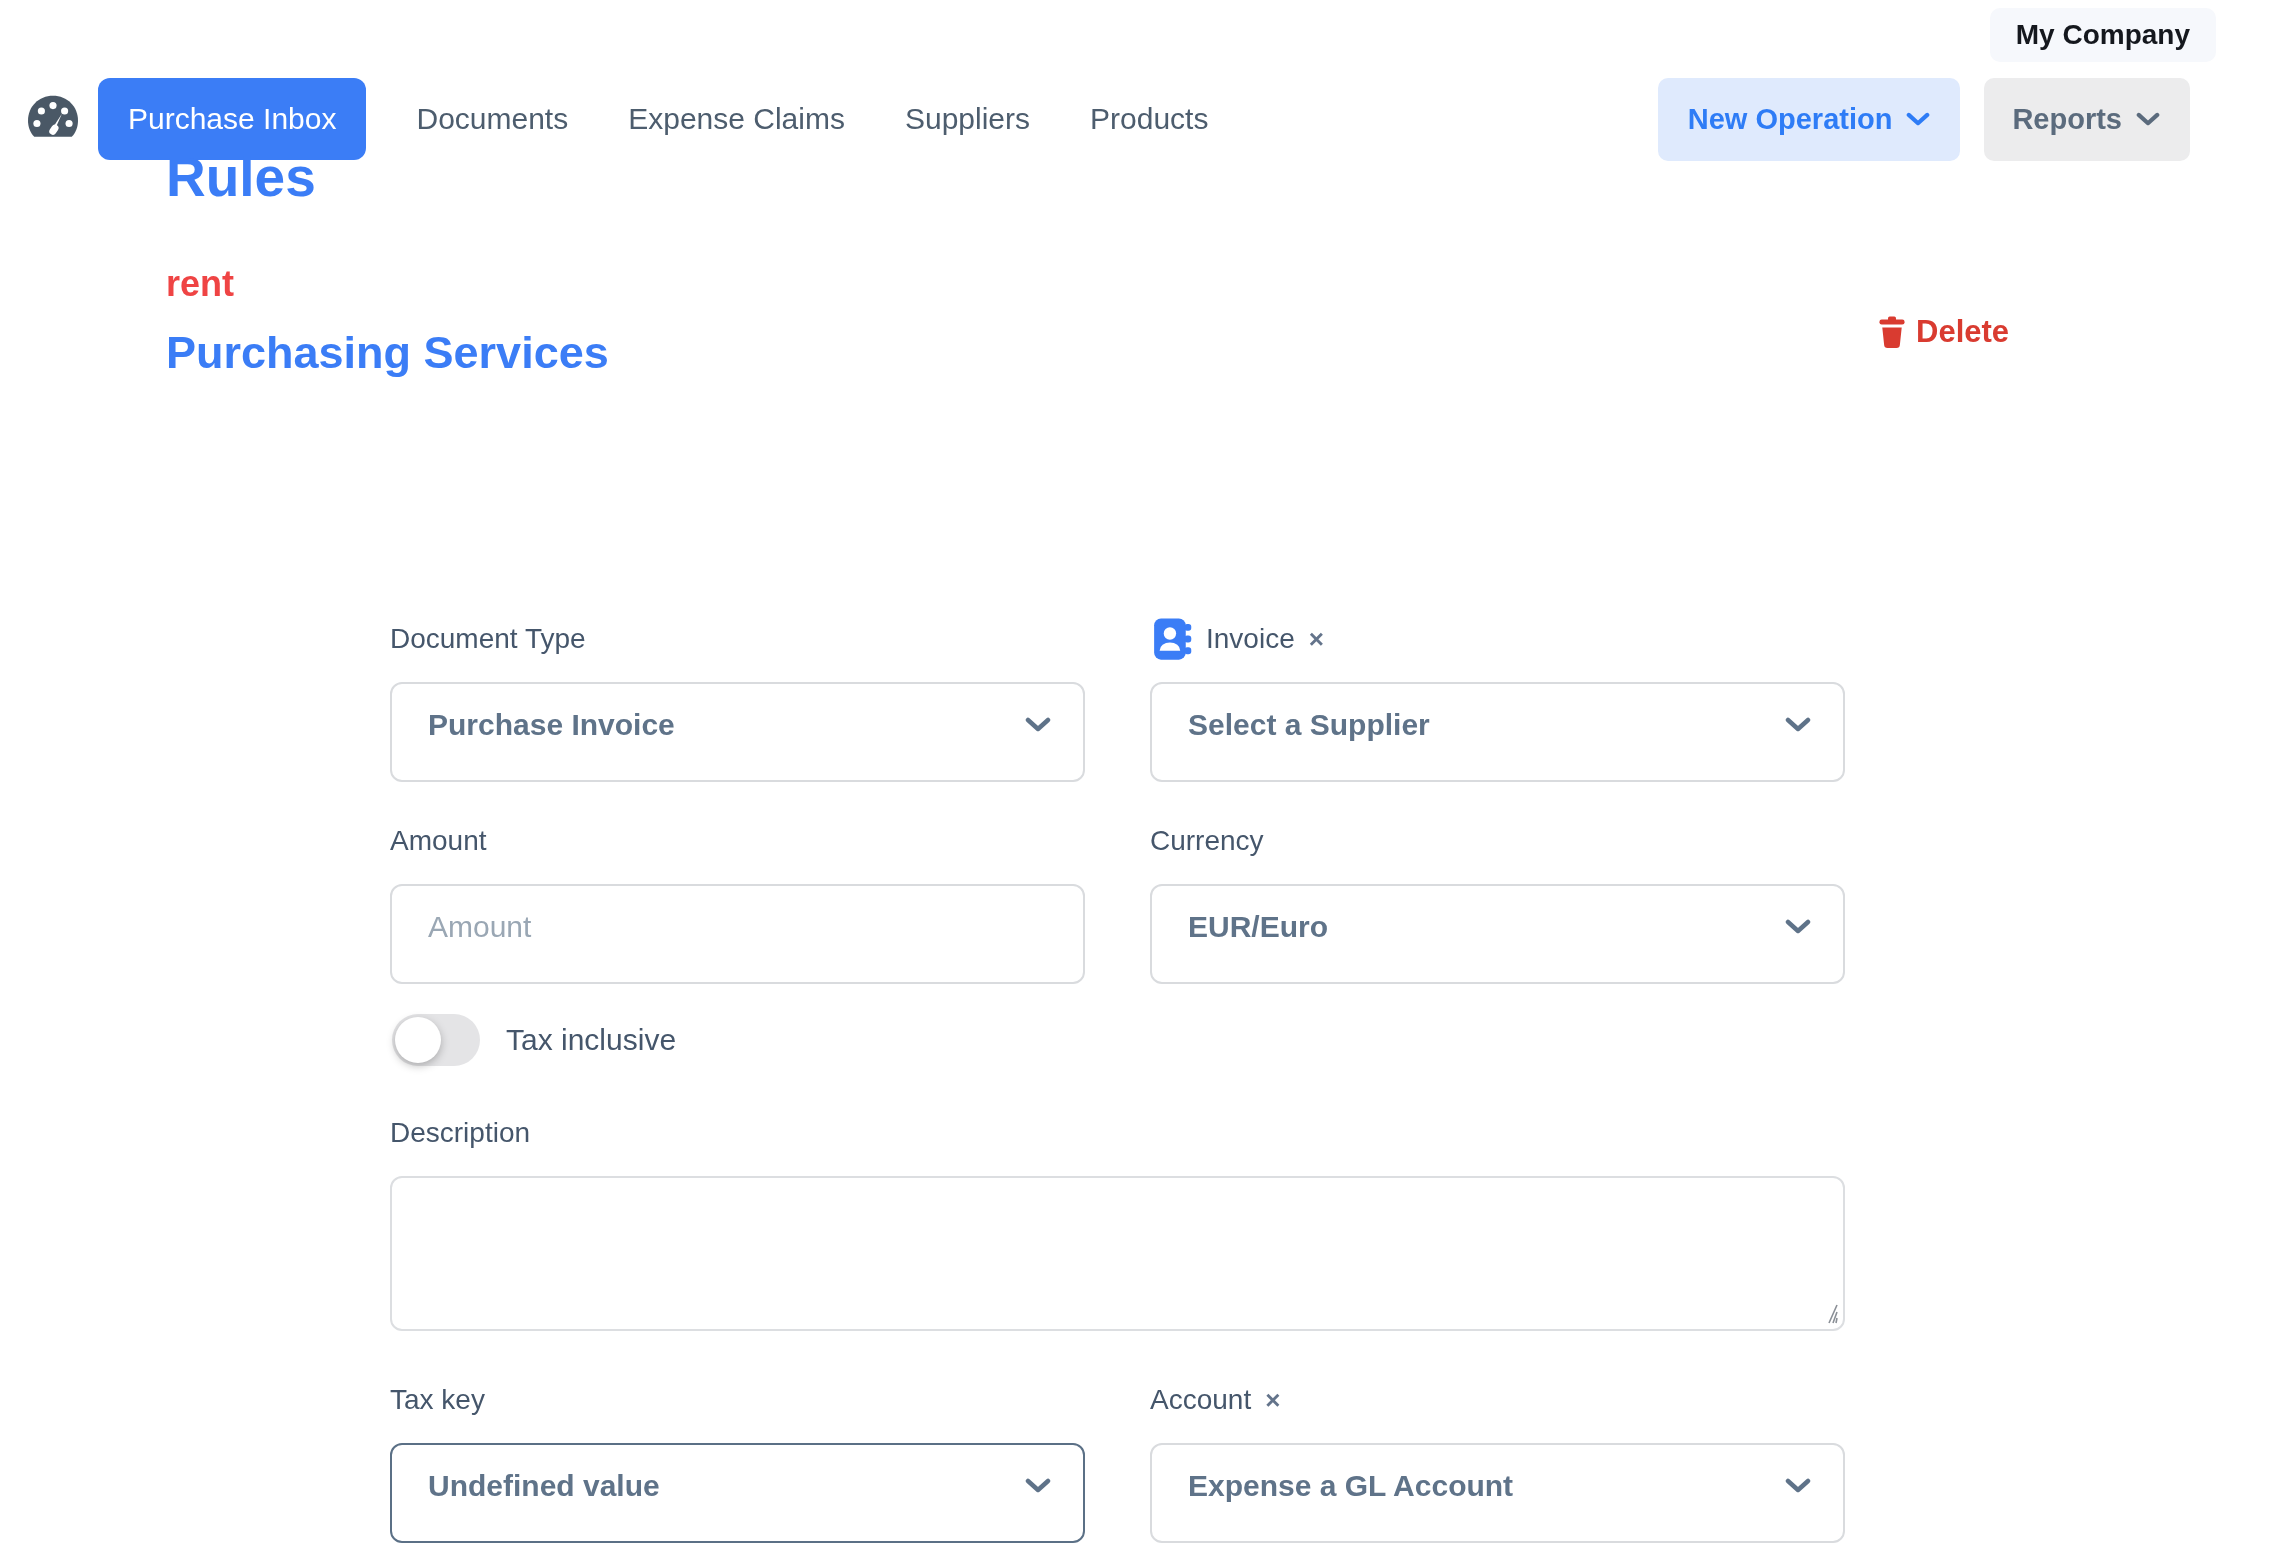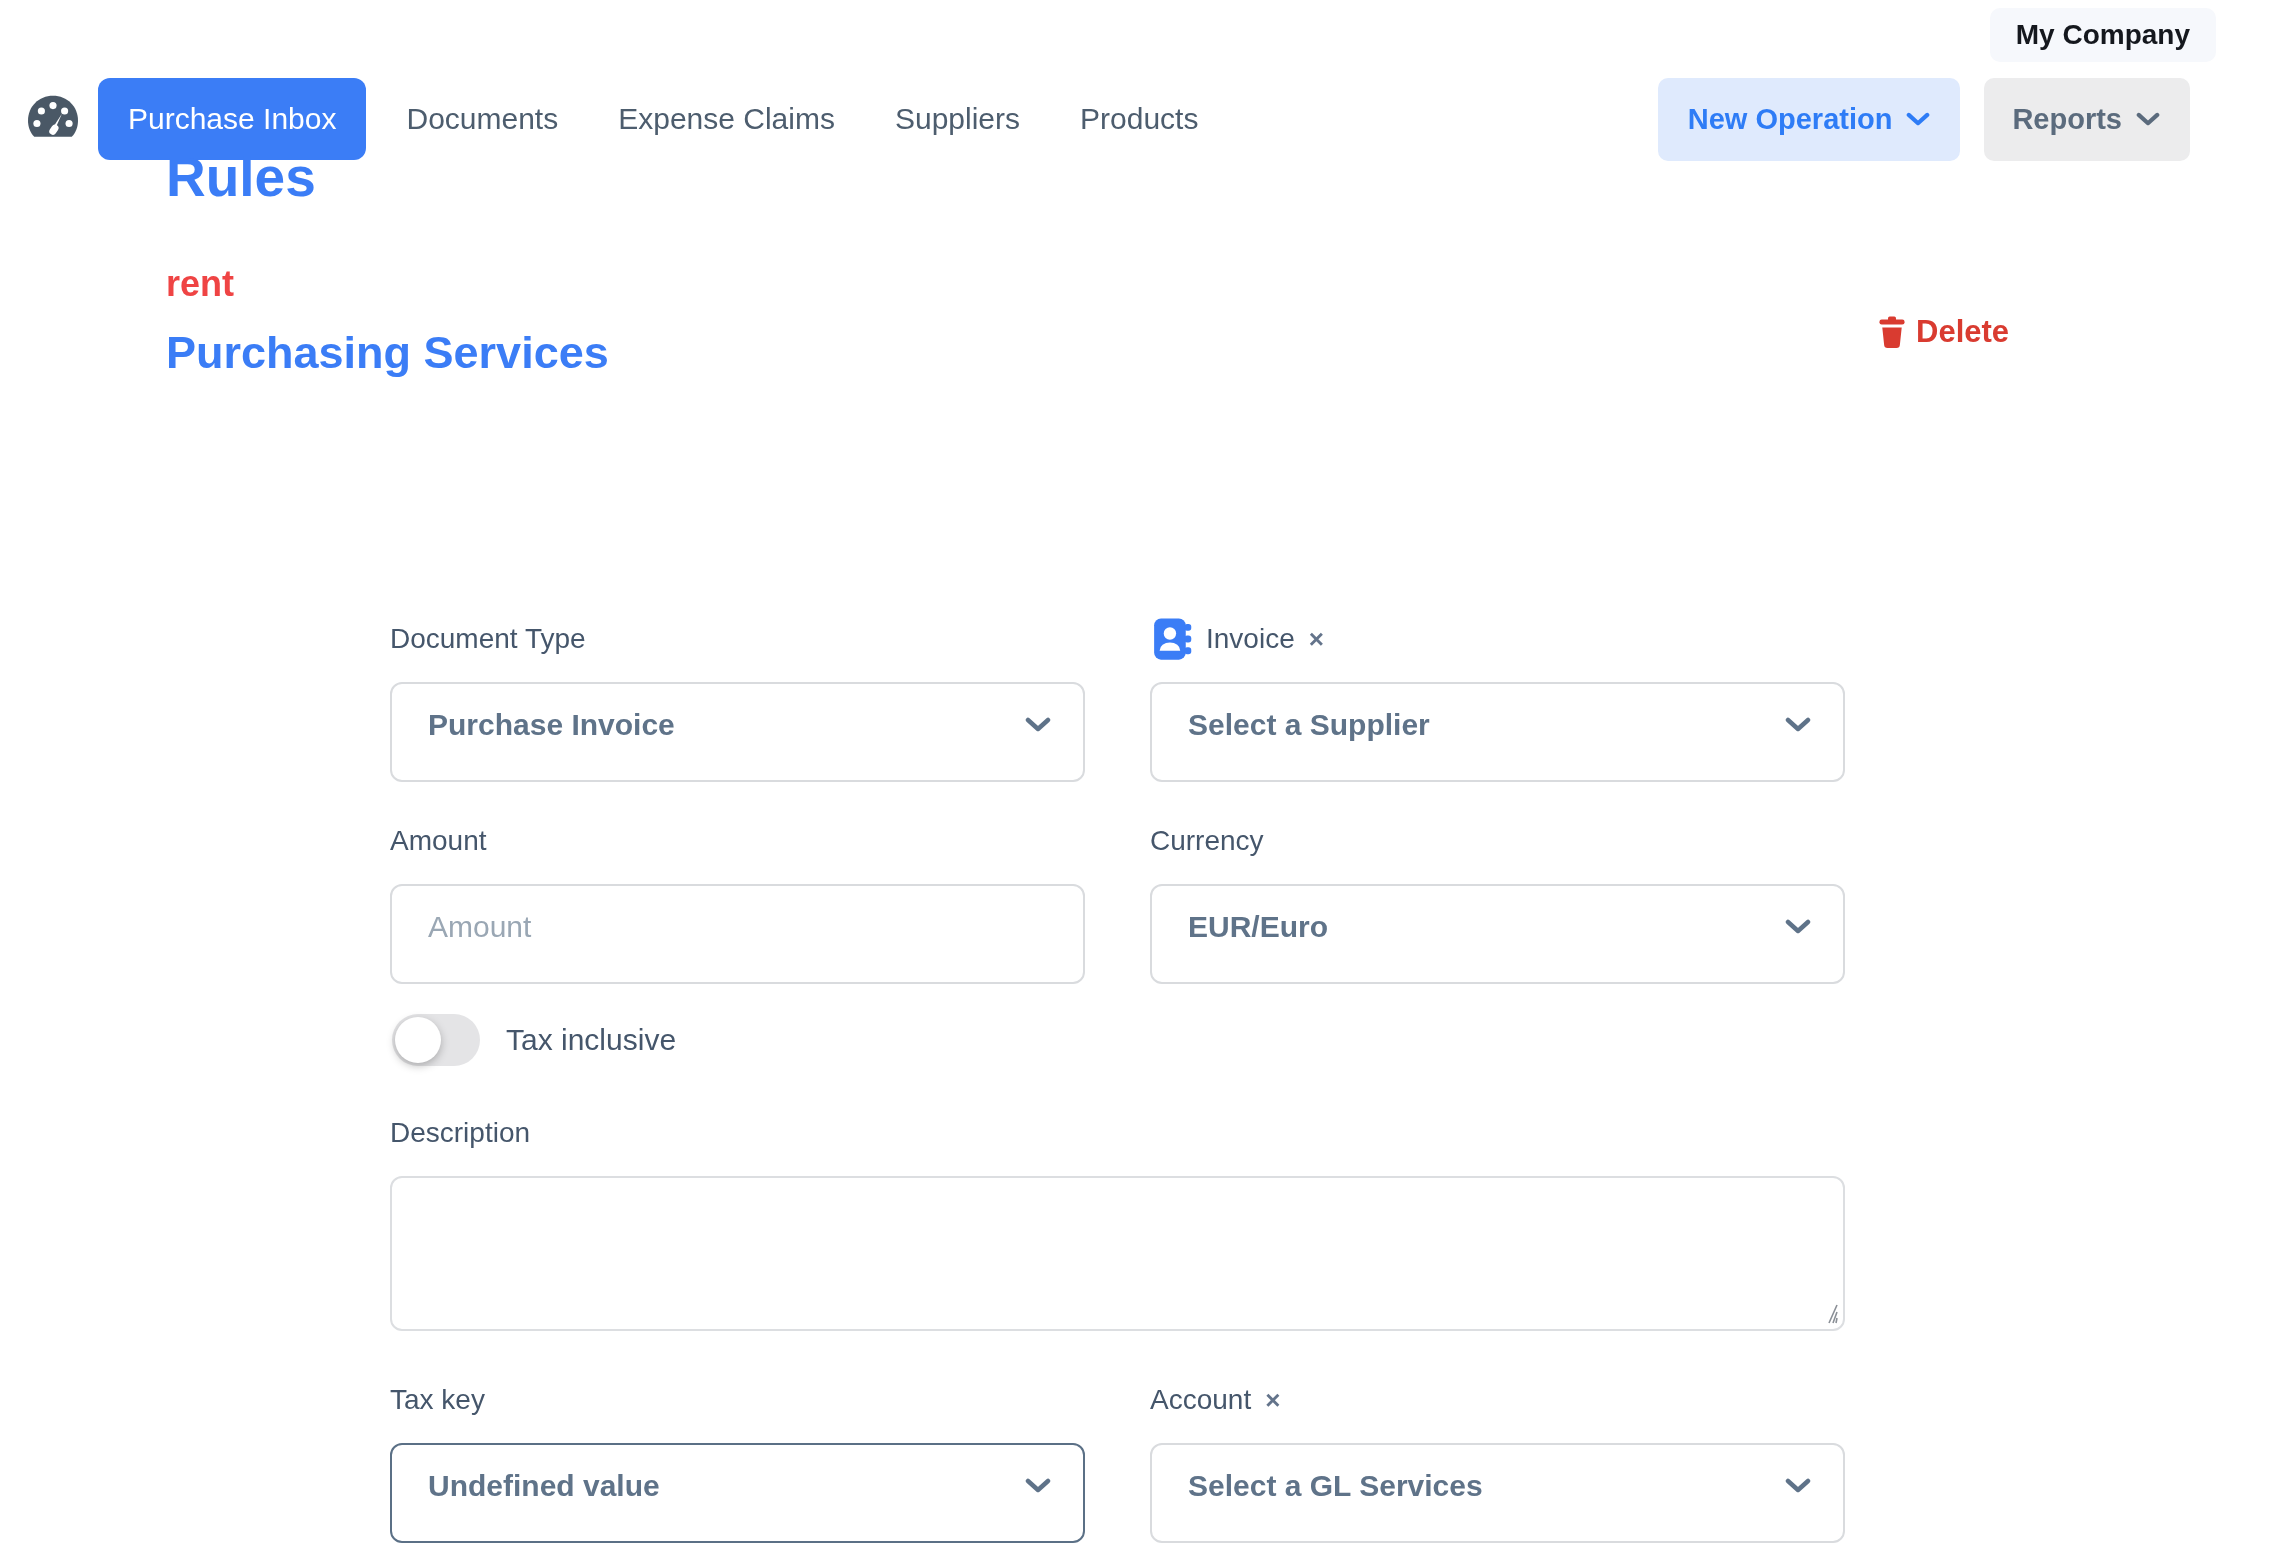--- a/index.html
+++ b/index.html
@@ -18,21 +18,21 @@
   }
   .navbar {
     position:absolute; top:76px; left:0; right:0; height:86px;
     display:flex; align-items:center; padding:0 80px 0 24px;
   }
   .gauge { width:58px; height:50px; display:flex; align-items:center; margin-right:16px; cursor:pointer; }
   .tab {
     font-size:30px; color:#4d5d6e; text-decoration:none; cursor:pointer;
     padding:24px 30px; border-radius:12px; white-space:nowrap;
   }
-  .tab.active { background:#3b7df6; color:#ffffff; margin-right:10px; }
+  .tab.active { background:#3b7df6; color:#ffffff; margin-right:20px; }
   .spacer { flex:1; }
   .nav-btn {
     display:flex; align-items:center; gap:14px; border:none; cursor:pointer;
     font-family:inherit; font-size:29px; font-weight:600;
     padding:25px 30px; border-radius:10px; white-space:nowrap;
   }
   .btn-new-op { background:#dfeafd; color:#2e7cf6; margin-right:24px; }
   .btn-reports { background:#ececed; color:#5b6b7d;padding-left:28px; }
 
   
@@ -239,21 +239,21 @@
             <path d="M3 3 L13 12 L23 3" fill="none" stroke="#5f7389" stroke-width="4.5" stroke-linecap="round" stroke-linejoin="round"></path>
           </svg>
         </div>
       </div>
       <div class="field">
         <div class="label">
           <span>Account</span>
           <span class="clear-x">×</span>
         </div>
         <div class="select">
-          <span class="sel-text">Select a GL Services</span>
+          <span class="sel-text">Expense a GL Account</span>
           <svg width="26" height="16" viewBox="0 0 26 16">
             <path d="M3 3 L13 12 L23 3" fill="none" stroke="#5f7389" stroke-width="4.5" stroke-linecap="round" stroke-linejoin="round"></path>
           </svg>
         </div>
       </div>
     </div>
 
   </div>
 </div>
 

